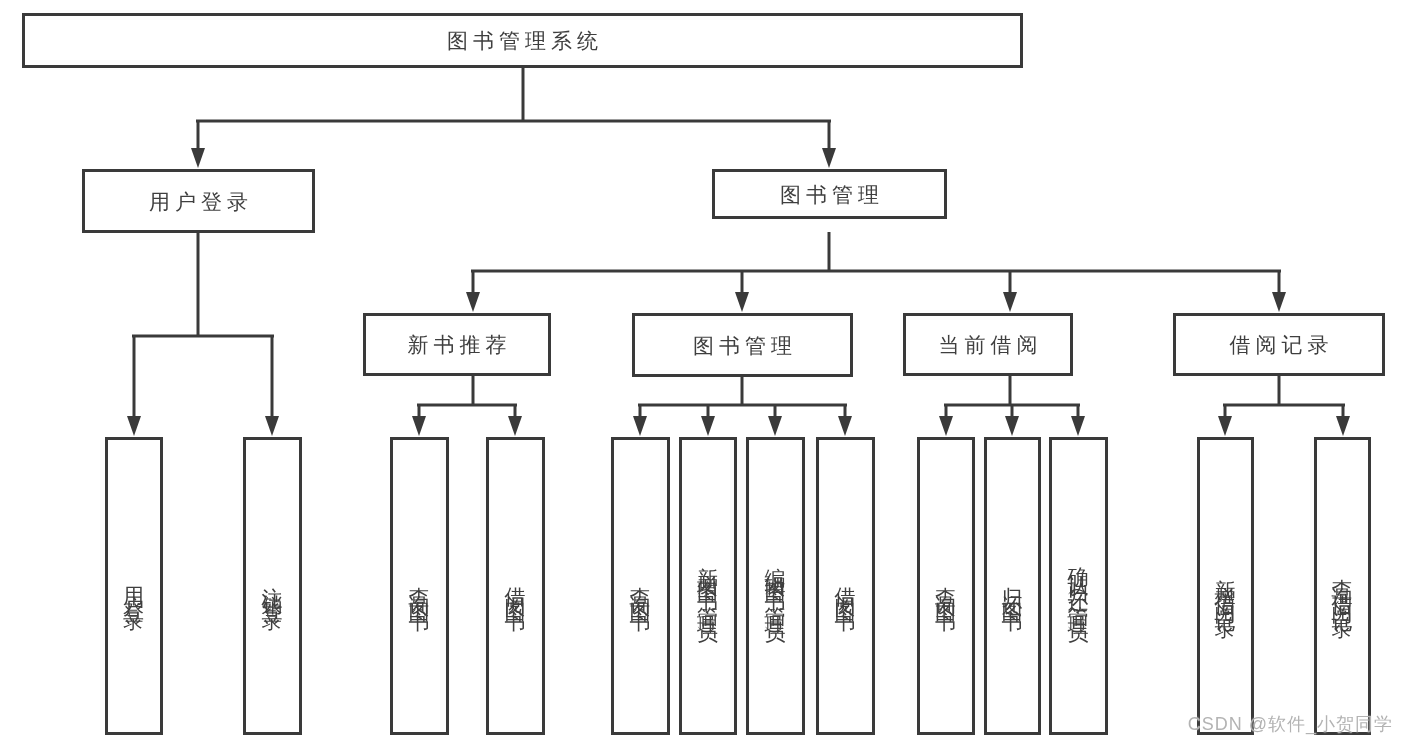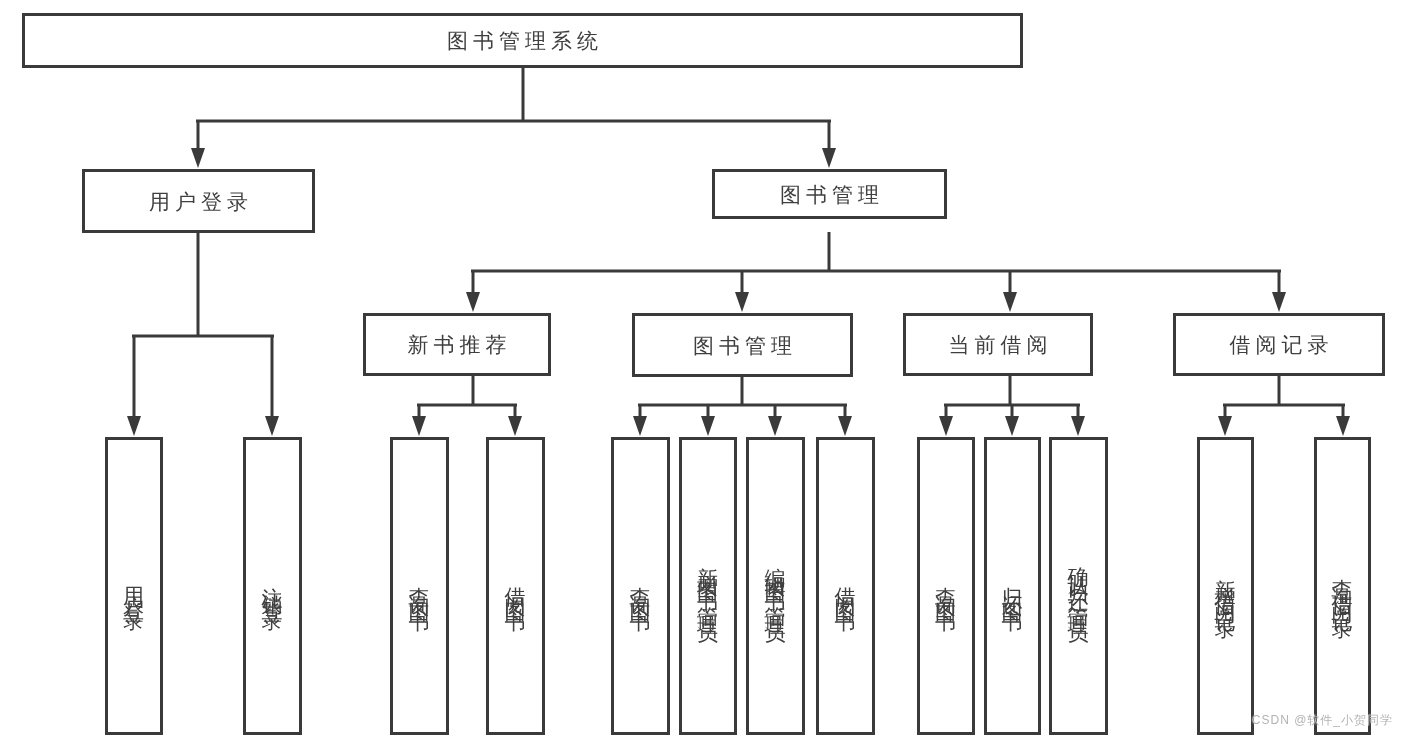--- a/index.html
+++ b/index.html
@@ -35,21 +35,21 @@
     white-space:nowrap;
   }
   #connectors{
     position:absolute;left:0;top:0;
     pointer-events:none;
   }
   #watermark{
     position:absolute;
     right:12px;
     top:712px;
-    font-size:12px;
+    font-size:18px;
     color:#b3b3b3;
     letter-spacing:1px;
     white-space:nowrap;
     text-shadow:0 0 2px rgba(255,255,255,0.8);
   }
 </style>
 </head>
 <body>
 
 <div id="canvas">
@@ -133,21 +133,21 @@
   <div class="box h" style="left:712px;top:169px;width:235px;height:50px">
     <span class="lbl">图书管理</span>
   </div>
 
   <div class="box h" style="left:363px;top:313px;width:188px;height:63px">
     <span class="lbl">新书推荐</span>
   </div>
   <div class="box h" style="left:632px;top:313px;width:221px;height:64px">
     <span class="lbl">图书管理</span>
   </div>
-  <div class="box h" style="left:903px;top:313px;width:190px;height:63px">
+  <div class="box h" style="left:903px;top:313px;width:170px;height:63px">
     <span class="lbl">当前借阅</span>
   </div>
   <div class="box h" style="left:1173px;top:313px;width:212px;height:63px">
     <span class="lbl">借阅记录</span>
   </div>
 
   <div class="box v" style="left:105px;top:437px;width:58px;height:298px">
     <span class="lbl">用户登录</span>
   </div>
   <div class="box v" style="left:243px;top:437px;width:59px;height:298px">

